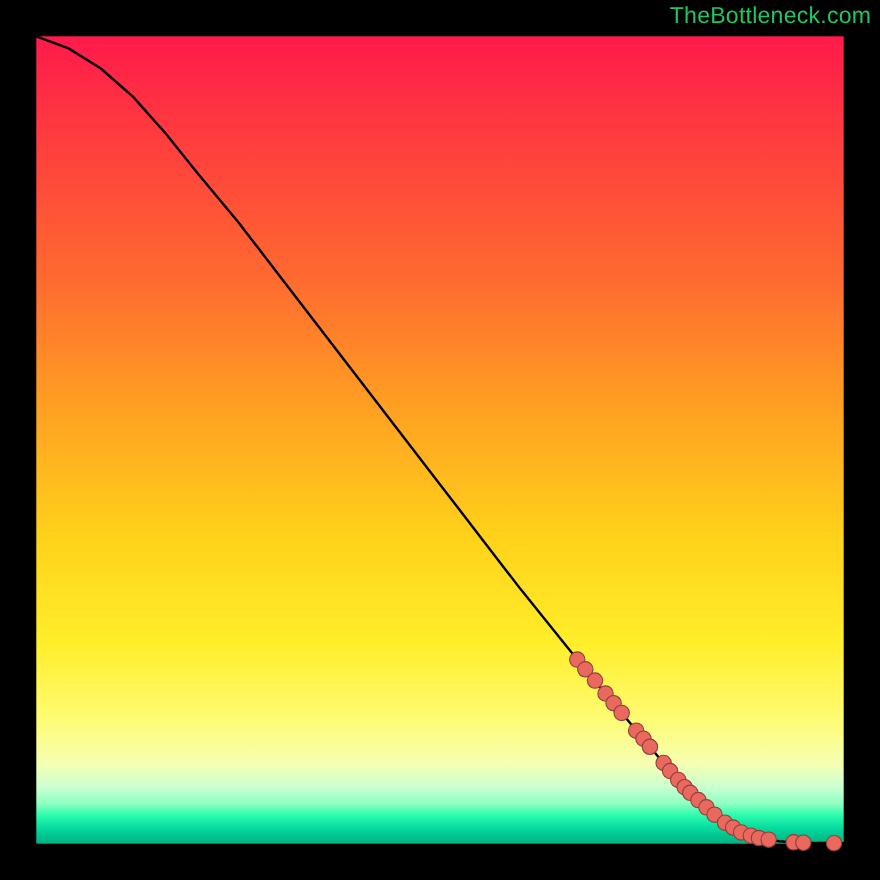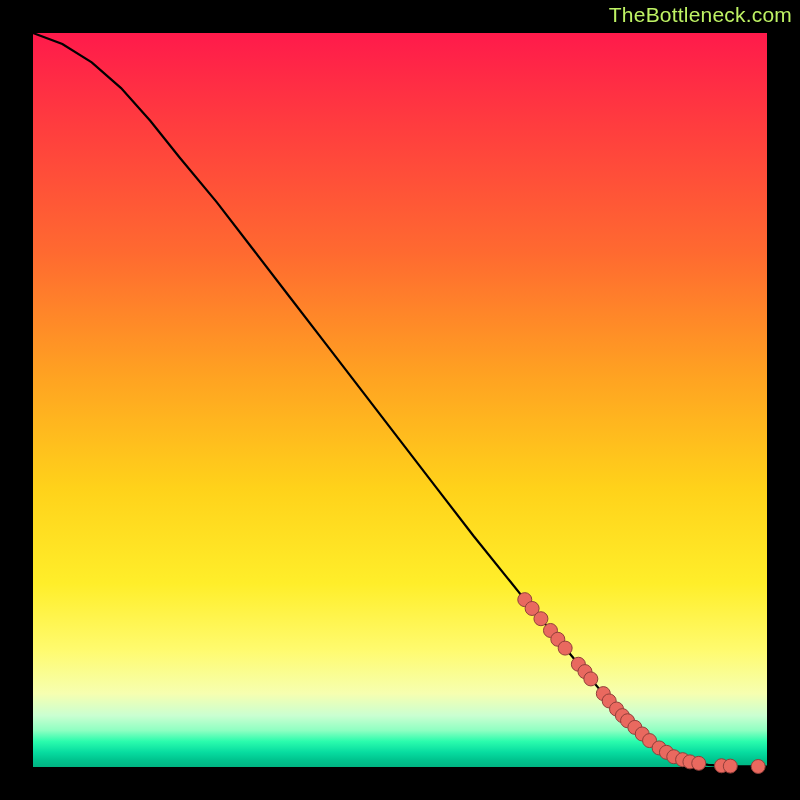--- a/index.html
+++ b/index.html
@@ -45,21 +45,21 @@
     position: absolute;
     inset: 0;
     width: 100%;
     height: 100%;
     overflow: visible;
   }
   .watermark {
     position: absolute;
     top: 3px;
     right: 8px;
-    color: #bef264;
+    color: #22c55e;
     font-size: 21px;
     font-weight: 500;
     letter-spacing: 0.2px;
     pointer-events: none;
   }
 </style>
 </head>
 <body>
 
 <div class="frame">

